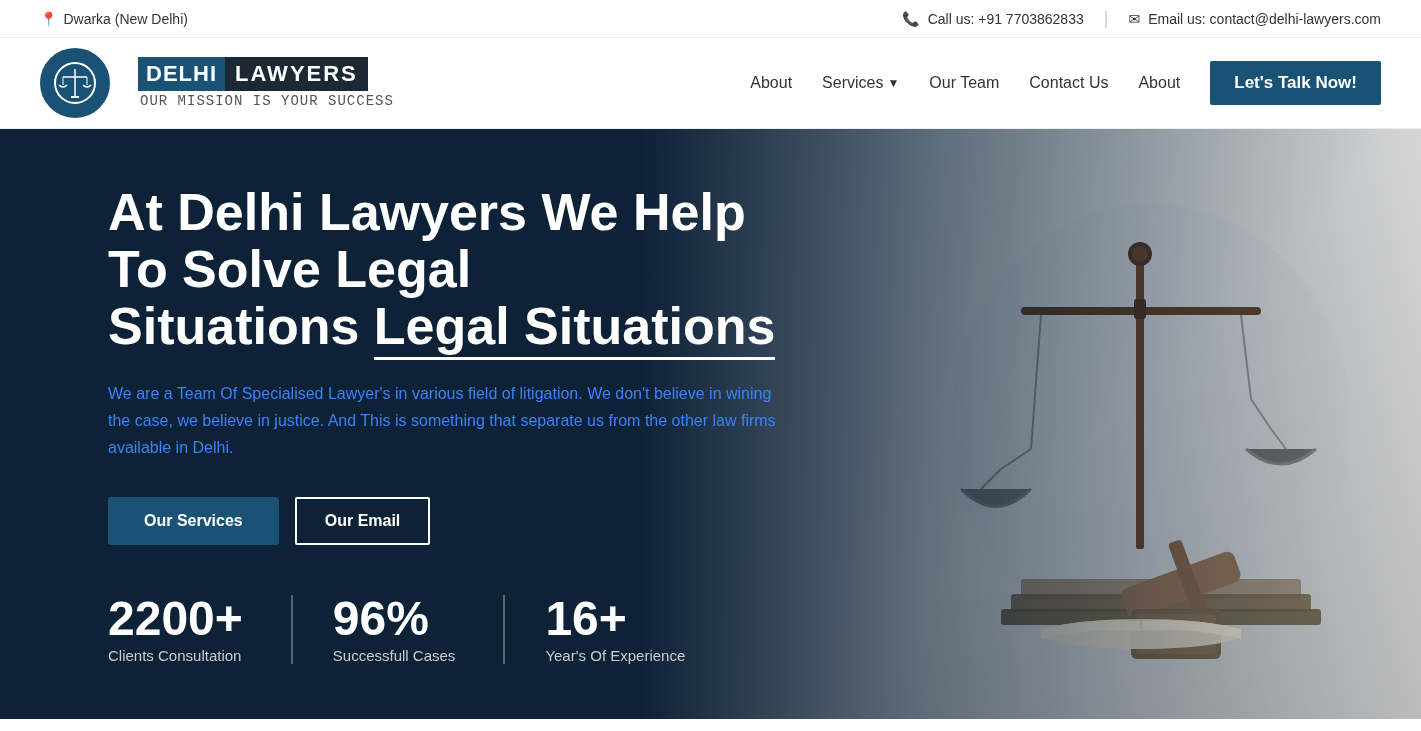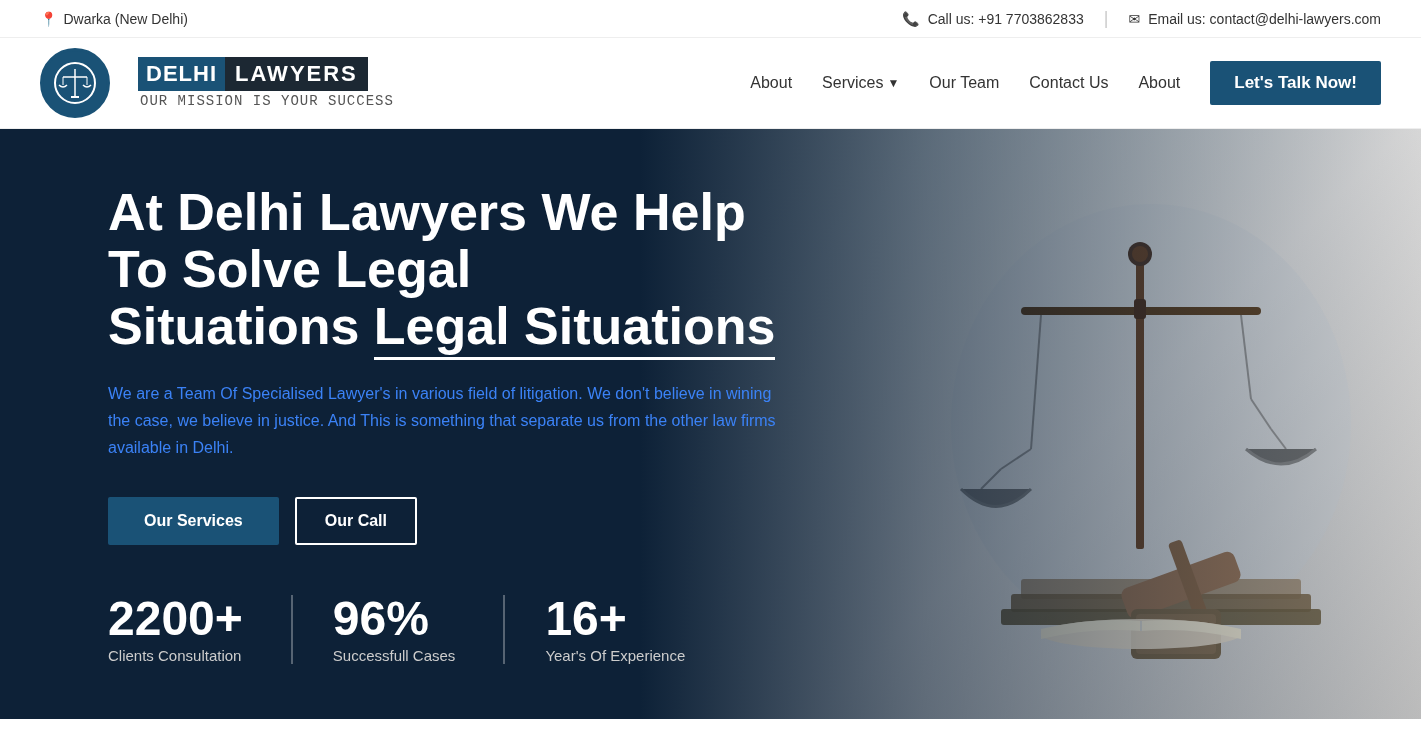--- a/index.html
+++ b/index.html
@@ -360,21 +360,21 @@
   <div class="hero-bg"></div>
 
   <div class="hero-content">
     <h1 class="hero-title">
       <span>At Delhi Lawyers We Help To Solve Legal</span><br>
       <span>Situations </span><span class="underline">Legal Situations</span>
     </h1>
     <p class="hero-desc">We are a Team Of Specialised Lawyer's in various field of litigation. We don't believe in wining the case, we believe in justice. And This is something that separate us from the other law firms available in Delhi.</p>
     <div class="hero-buttons">
       <button class="btn-primary">Our Services</button>
-      <button class="btn-secondary">Our Call</button>
+      <button class="btn-secondary">Our Email</button>
     </div>
     <div class="hero-stats">
     <div class="stat-item">
           <div class="stat-number">2200+</div>
           <div class="stat-label">Clients Consultation</div>
         </div>
         <div class="stat-item">
           <div class="stat-number">96%</div>
           <div class="stat-label">Successfull Cases</div>
         </div>

